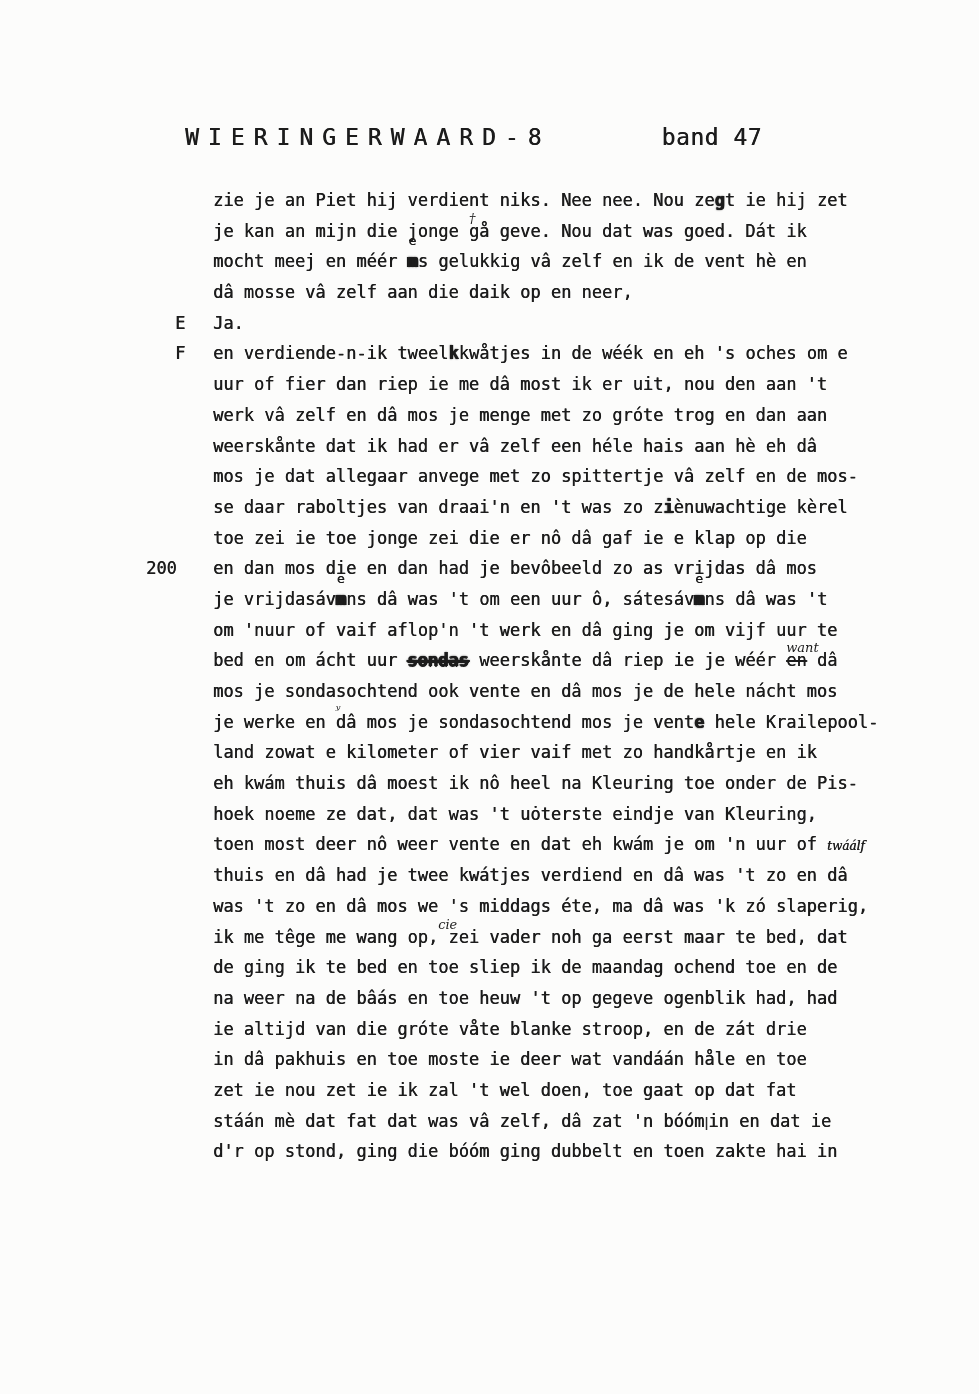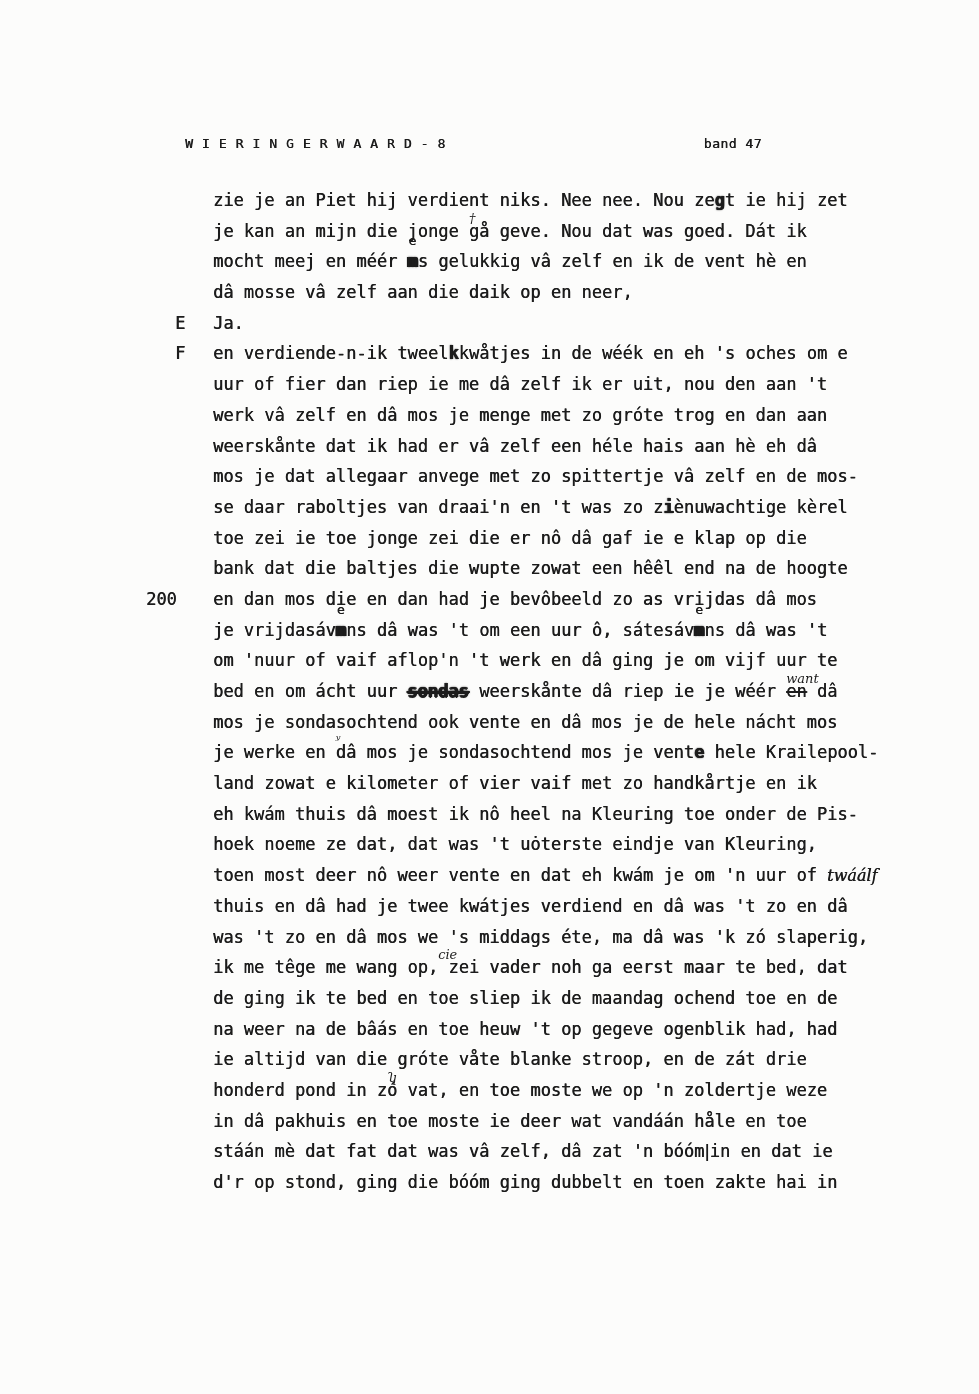--- a/index.html
+++ b/index.html
@@ -7,23 +7,23 @@
     position:relative;
     width:979px;height:1394px;
     margin:0 auto;
     background:#fcfcfb;
     color:#1c1c1c;
     font-family:"DejaVu Sans Mono","Liberation Mono",monospace;
     overflow:hidden;
   }
   .header{
     position:absolute;
-    top:136px;left:185px;width:577px;
+    top:124px;left:185px;width:577px;
     display:flex;justify-content:space-between;align-items:baseline;
-    font-size:13px;
+    font-size:23px;
     text-shadow:0.4px 0 0 currentColor;
   }
   .header .title{letter-spacing:9px;}
   .header .band{letter-spacing:0.5px;}
   .text-block{
     position:absolute;
     top:185px;left:213px;width:700px;
     font-size:17px;
     line-height:30.7px;
     text-shadow:0.4px 0 0 currentColor;
@@ -33,21 +33,21 @@
   .margin-num{position:absolute;left:-67px;top:0;text-align:right;}
   .seg-n{}
   .seg-b{font-weight:bold;text-shadow:0 0 1.5px currentColor,0.8px 0 currentColor;}
   .seg-xx{
     font-weight:normal;
     text-decoration:line-through;
     text-decoration-thickness:2px;
     text-shadow:0 0 2px currentColor,1px 0 currentColor,-1px 0 currentColor,0 1px currentColor;
   }
   .seg-s{text-decoration:line-through;text-decoration-thickness:2px;}
-  .seg-h{font-family:"DejaVu Serif","Liberation Serif",serif;font-style:italic;font-size:16px;}
+  .seg-h{font-family:"DejaVu Serif","Liberation Serif",serif;font-style:italic;font-size:12px;}
   .seg-a{
     display:inline-block;width:0;overflow:visible;
     position:relative;top:-14px;
     font-size:13px;line-height:13px;
     font-family:"DejaVu Serif","Liberation Serif",serif;
     font-style:italic;
     white-space:nowrap;
     text-shadow:none;
   }
   .st{display:inline-block;position:relative;width:10.3px;vertical-align:baseline;}
@@ -69,41 +69,40 @@
     <span class="title">WIERINGERWAARD-8</span>
     <span class="band">band 47</span>
   </div>
   <div class="text-block" id="text-block">
       <div class="line"><span class="seg-n">zie je an Piet hij verdient niks. Nee nee. Nou ze</span><span class="seg-b">g</span><span class="seg-n">t ie hij zet</span></div>
       <div class="line"><span class="seg-n">je kan an mijn die jonge </span><span class="seg-a">†</span><span class="seg-n">gå geve. Nou dat was goed. Dát ik</span></div>
       <div class="line"><span class="seg-n">mocht meej en méér </span><span class="st blot"><span class="top">e</span><span class="bot">m</span></span><span class="seg-n">s gelukkig vâ zelf en ik de vent hè en</span></div>
       <div class="line"><span class="seg-n">dâ mosse vâ zelf aan die daik op en neer,</span></div>
       <div class="line"><span class="margin-letter">E</span><span class="seg-n">Ja.</span></div>
       <div class="line"><span class="margin-letter">F</span><span class="seg-n">en verdiende-n-ik tweel</span><span class="seg-b">k</span><span class="seg-n">kwåtjes in de wéék en eh 's oches om e</span></div>
-      <div class="line"><span class="seg-n">uur of fier dan riep ie me dâ zelf ik er uit, nou den aan 't</span></div>
+      <div class="line"><span class="seg-n">uur of fier dan riep ie me dâ most ik er uit, nou den aan 't</span></div>
       <div class="line"><span class="seg-n">werk vâ zelf en dâ mos je menge met zo gróte trog en dan aan</span></div>
       <div class="line"><span class="seg-n">weerskånte dat ik had er vâ zelf een héle hais aan hè eh dâ</span></div>
       <div class="line"><span class="seg-n">mos je dat allegaar anvege met zo spittertje vâ zelf en de mos-</span></div>
       <div class="line"><span class="seg-n">se daar raboltjes van draai'n en 't was zo z</span><span class="seg-b">i</span><span class="seg-n">ènuwachtige kèrel</span></div>
       <div class="line"><span class="seg-n">toe zei ie toe jonge zei die er nô dâ gaf ie e klap op die</span></div>
-      <div class="line"><span class="seg-n">bank dat die baltjes die wupte zowat een hêêl end na de hoogte</span></div>
       <div class="line"><span class="margin-num">200</span><span class="seg-n">en dan mos die en dan had je bevôbeeld zo as vrijdas dâ mos</span></div>
       <div class="line"><span class="seg-n">je vrijdasáv</span><span class="st blot"><span class="top">e</span><span class="bot">m</span></span><span class="seg-n">ns dâ was 't om een uur ô, sátesáv</span><span class="st blot"><span class="top">e</span><span class="bot">m</span></span><span class="seg-n">ns dâ was 't</span></div>
       <div class="line"><span class="seg-n">om 'nuur of vaif aflop'n 't werk en dâ ging je om vijf uur te</span></div>
       <div class="line"><span class="seg-n">bed en om ácht uur </span><span class="seg-xx">sondas</span><span class="seg-n"> weerskånte dâ riep ie je wéér </span><span class="seg-a">want</span><span class="seg-s">en</span><span class="seg-n"> dâ</span></div>
       <div class="line"><span class="seg-n">mos je sondasochtend ook vente en dâ mos je de hele nácht mos</span></div>
       <div class="line"><span class="seg-n">je werke en </span><span class="seg-a">ʸ</span><span class="seg-n">dâ mos je sondasochtend mos je vent</span><span class="seg-b">e</span><span class="seg-n"> hele Krailepool-</span></div>
       <div class="line"><span class="seg-n">land zowat e kilometer of vier vaif met zo handkårtje en ik</span></div>
       <div class="line"><span class="seg-n">eh kwám thuis dâ moest ik nô heel na Kleuring toe onder de Pis-</span></div>
       <div class="line"><span class="seg-n">hoek noeme ze dat, dat was 't uȯterste eindje van Kleuring,</span></div>
       <div class="line"><span class="seg-n">toen most deer nô weer vente en dat eh kwám je om 'n uur of </span><span class="seg-h">twáálf</span></div>
       <div class="line"><span class="seg-n">thuis en dâ had je twee kwátjes verdiend en dâ was 't zo en dâ</span></div>
       <div class="line"><span class="seg-n">was 't zo en dâ mos we 's middags éte, ma dâ was 'k zó slaperig,</span></div>
       <div class="line"><span class="seg-n">ik me têge me wang op,</span><span class="seg-a">cie</span><span class="seg-n"> zei vader noh ga eerst maar te bed, dat</span></div>
       <div class="line"><span class="seg-n">de ging ik te bed en toe sliep ik de maandag ochend toe en de</span></div>
       <div class="line"><span class="seg-n">na weer na de bâás en toe heuw 't op gegeve ogenblik had, had</span></div>
       <div class="line"><span class="seg-n">ie altijd van die gróte våte blanke stroop, en de zát drie</span></div>
-      <div class="line"><span class="seg-n">honderd pond in z</span><span class="seg-a">ʮ</span><span class="seg-n">ó vat, en toe moste we op 'n zoldertje weze</span></div>
       <div class="line"><span class="seg-n">in dâ pakhuis en toe moste ie deer wat vandáán håle en toe</span></div>
+      <div class="line"><span class="seg-n">zet ie nou zet ie ik zal 't wel doen, toe gaat op dat fat</span></div>
       <div class="line"><span class="seg-n">stáán mè dat fat dat was vâ zelf, dâ zat 'n bóóm</span><span class="seg-h">|</span><span class="seg-n">in en dat ie</span></div>
       <div class="line"><span class="seg-n">d'r op stond, ging die bóóm ging dubbelt en toen zakte hai in</span></div>
     </div>
 </div>
 
 </body></html>

